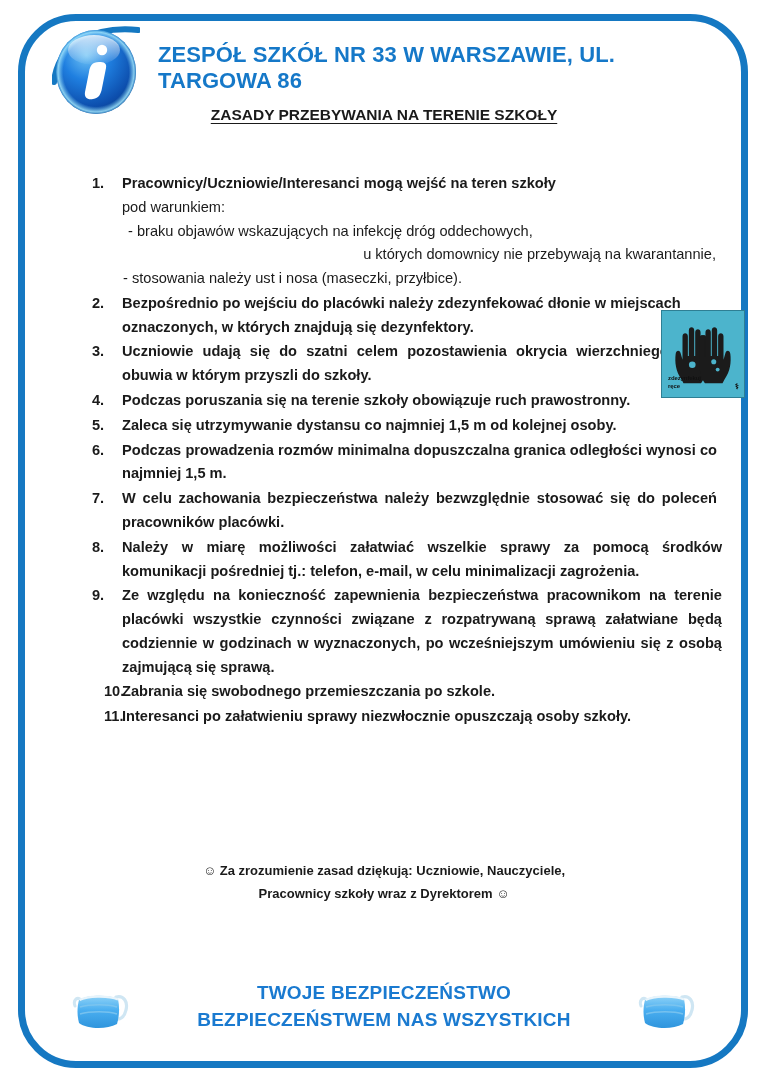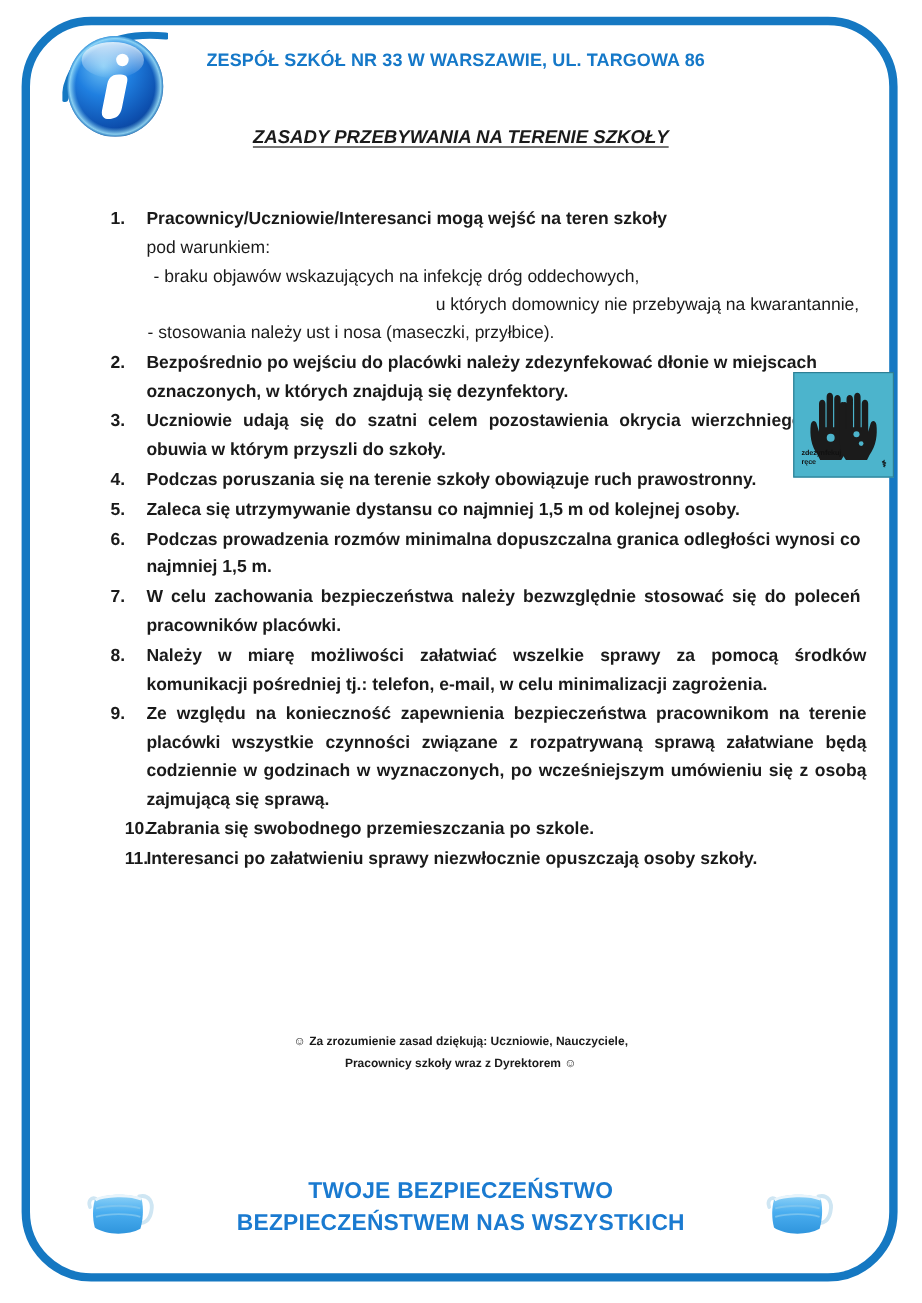--- a/index.html
+++ b/index.html
@@ -44,45 +44,44 @@
   }
   .info-icon {
     position: absolute;
     left: 52px;
     top: 10px;
     width: 88px;
     height: 88px;
   }
   .school-name {
     position: absolute;
-    left: 172px;
+    left: 158px;
     top: 26px;
     width: 540px;
-    font-size: 15px;
+    font-size: 22px;
     font-weight: bold;
     color: #1578c8;
     letter-spacing: 0.1px;
     line-height: 1.2;
   }
 
   
   .main-title {
     position: absolute;
     left: 0;
     top: 106px;
     width: 768px;
     text-align: center;
     font-size: 15.5px;
     font-weight: bold;
     color: #1a1a1a;
   }
   .main-title span {
     text-decoration: underline;
     text-underline-offset: 3px;
-    font-style: italic;
   }
 
   
   .rules {
     position: absolute;
     left: 92px;
     top: 172px;
     width: 608px;
   }
   .rule {
@@ -165,21 +164,21 @@
     font-weight: bold;
   }
 
   
   .closing {
     position: absolute;
     left: 0;
     top: 860px;
     width: 768px;
     text-align: center;
-    font-size: 10px;
+    font-size: 13px;
     font-weight: bold;
     color: #1a1a1a;
     line-height: 1.75;
   }
 
   
   .footer {
     position: absolute;
     left: 0;
     top: 976px;

